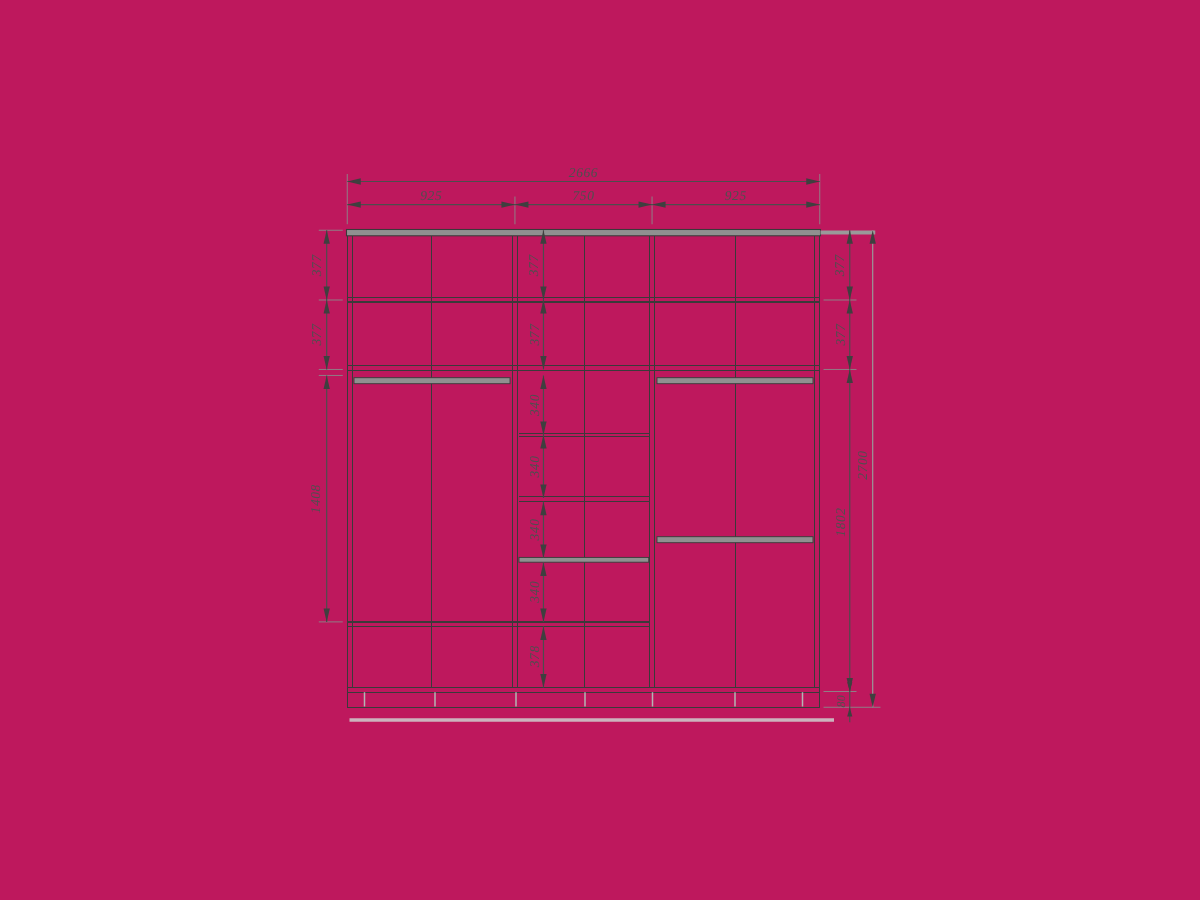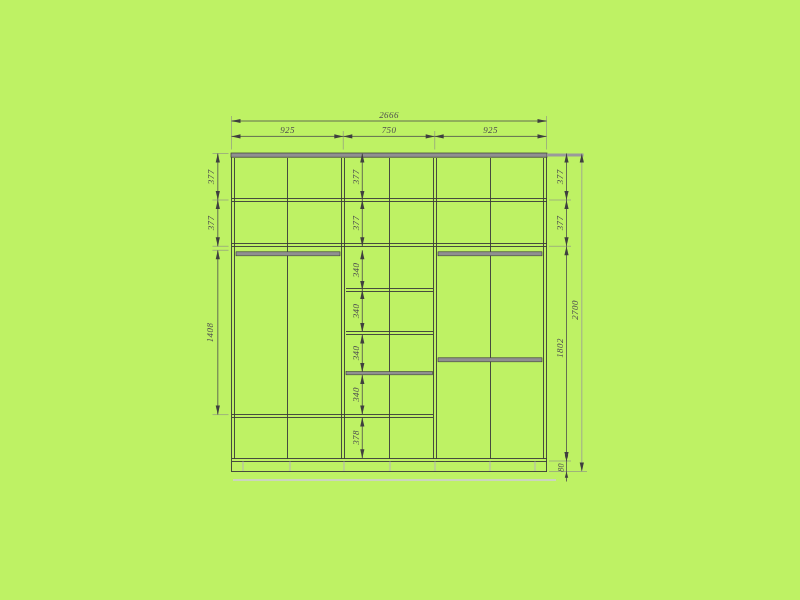--- a/index.html
+++ b/index.html
@@ -1,16 +1,16 @@
 <!DOCTYPE html>
 <html><head>
 <meta charset="utf-8">
 <style>
   html,body{margin:0;padding:0;background:#ffffff;width:800px;height:600px;overflow:hidden;}
-  .canvas{position:relative;width:800px;height:600px;background:#bef264;}
+  .canvas{position:relative;width:800px;height:600px;background:#be185d;}
   svg{display:block;}
   .dim-txt{
     font-family:"Liberation Serif", serif;
     font-style:italic;
     font-size:9px;
     letter-spacing:0.4px;
     fill:#4f4f4f;
   }
   .dim-txt-sm{
     font-family:"Liberation Serif", serif;

